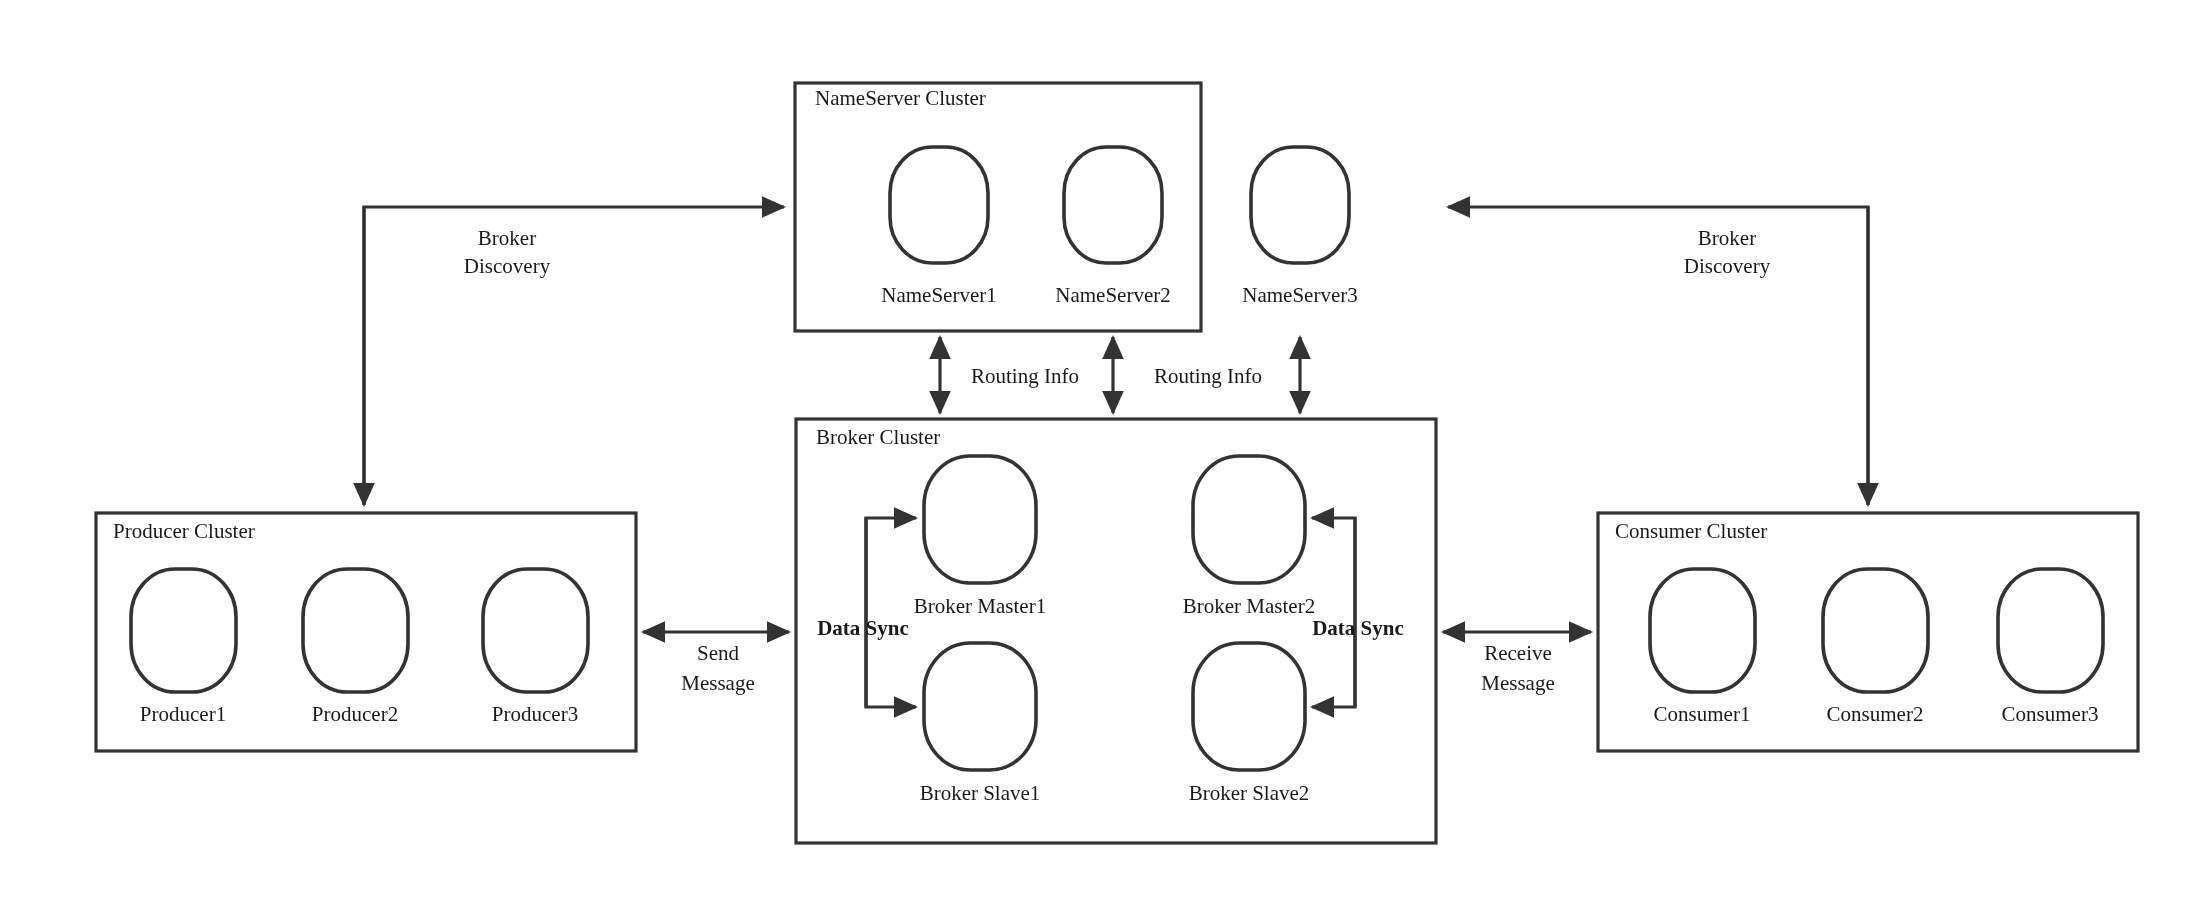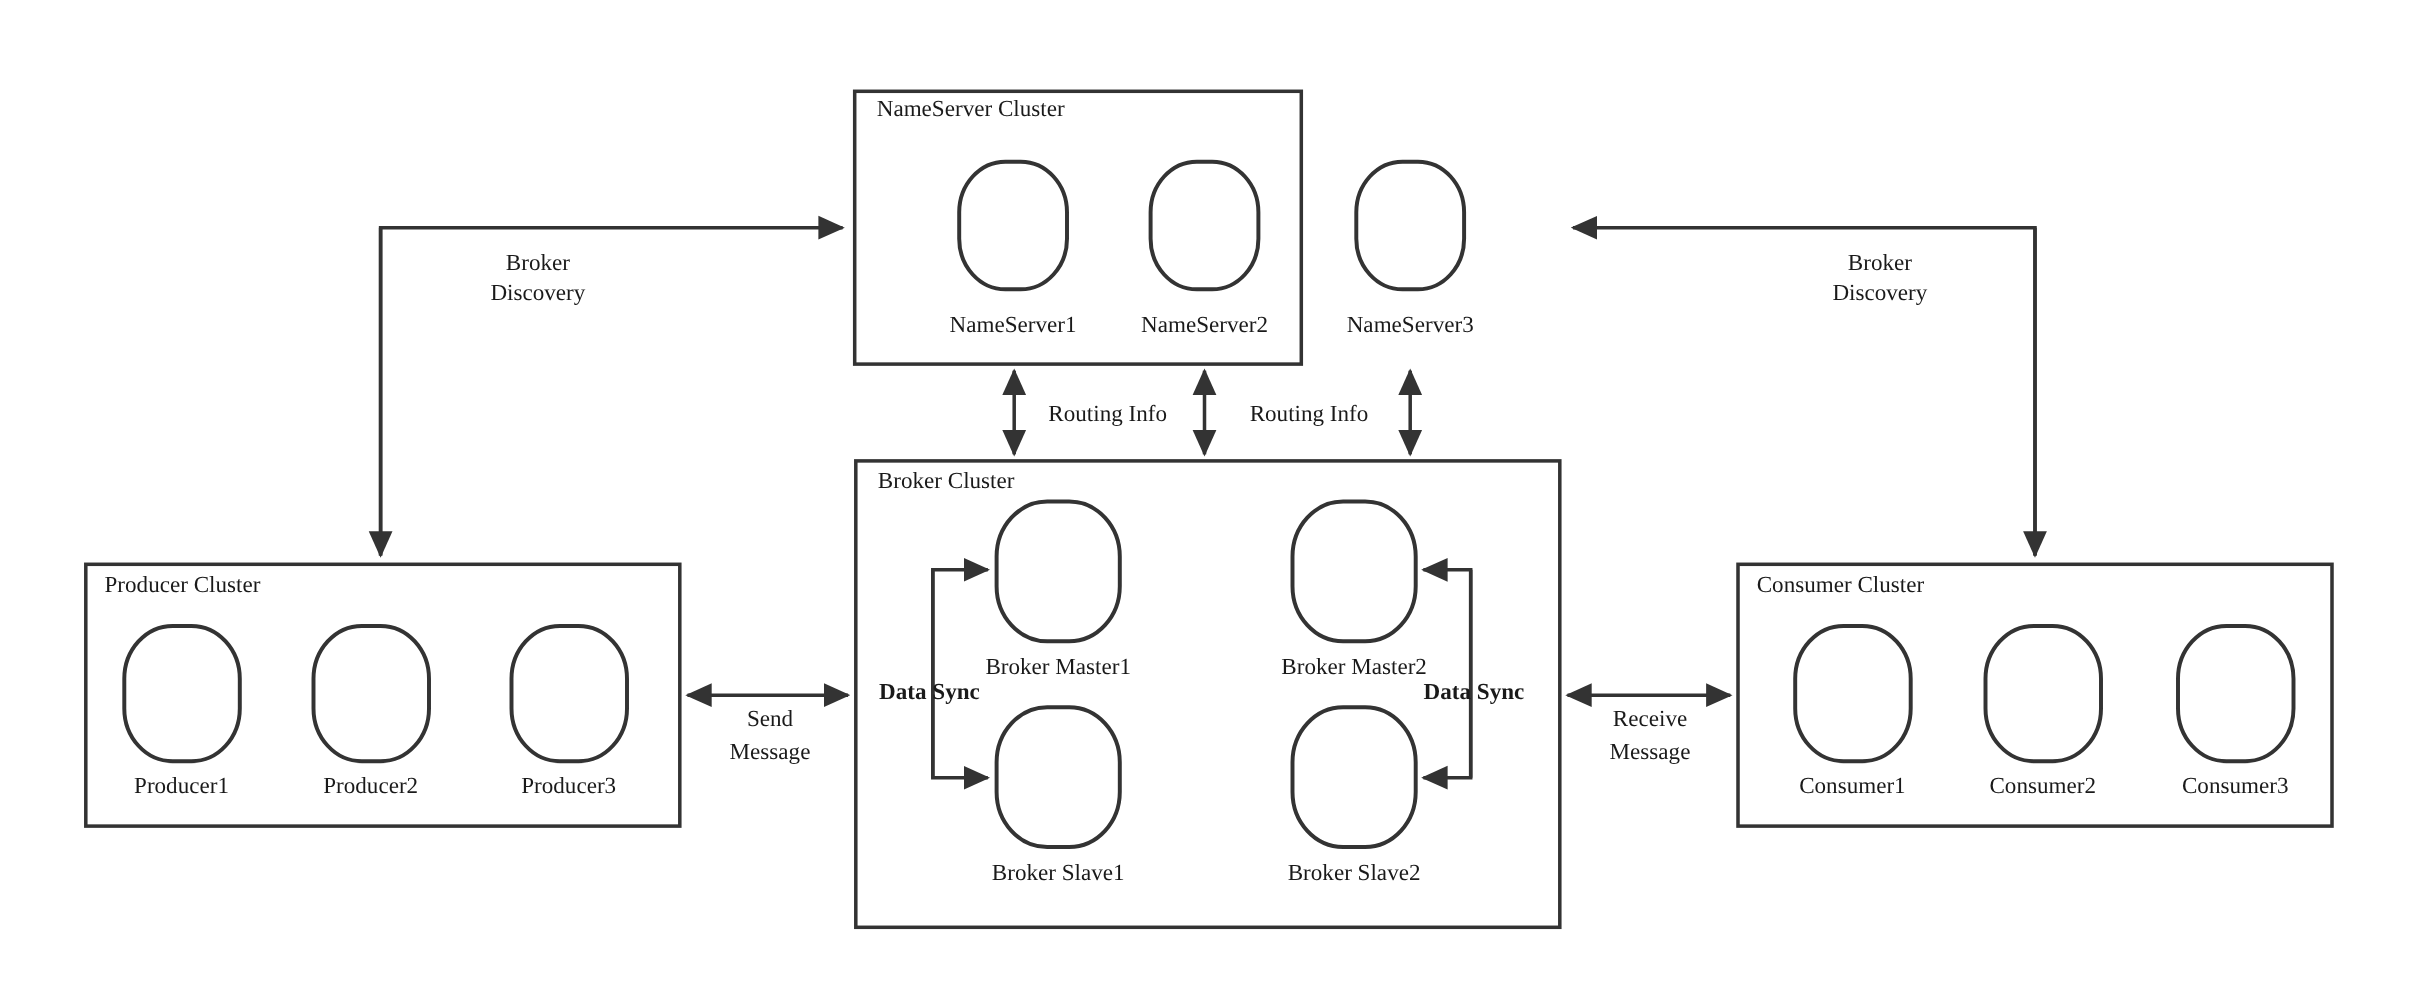--- a/index.html
+++ b/index.html
@@ -11,20 +11,21 @@
     width: 2208px;
     height: 916px;
     font-family: "Liberation Serif", "DejaVu Serif", serif;
     overflow: hidden;
   }
   #diagram-root {
     position: relative;
     width: 1804px;
     height: 916px;
     background: #ffffff;
+    margin-left: 18px;
   }
   svg#diagram-canvas {
     display: block;
     width: 2208px;
     height: 916px;
   }
   .cluster-box {
     fill: #ffffff;
     stroke: #333333;
     stroke-width: 3.2;

